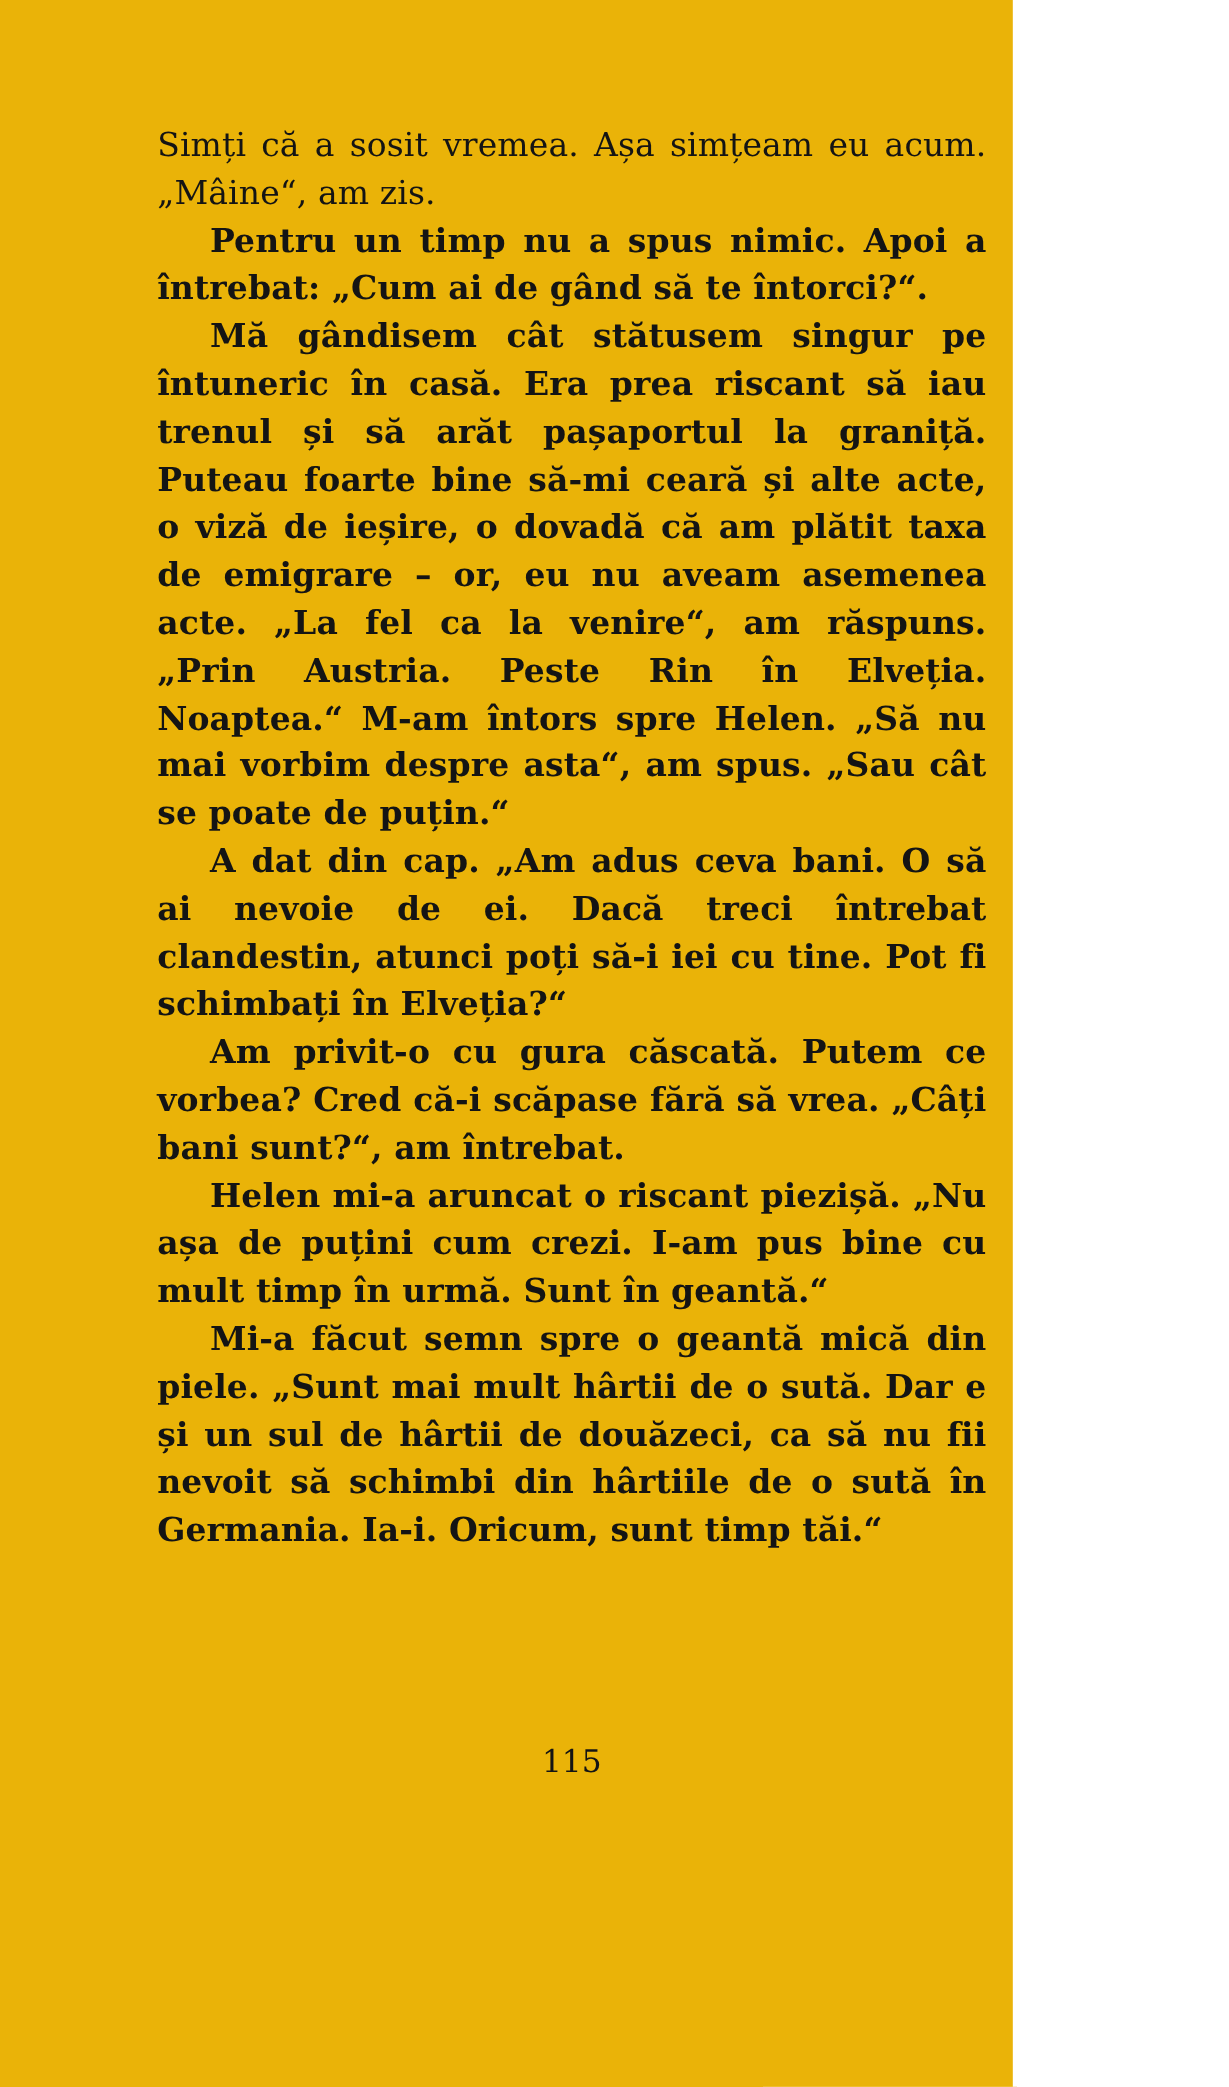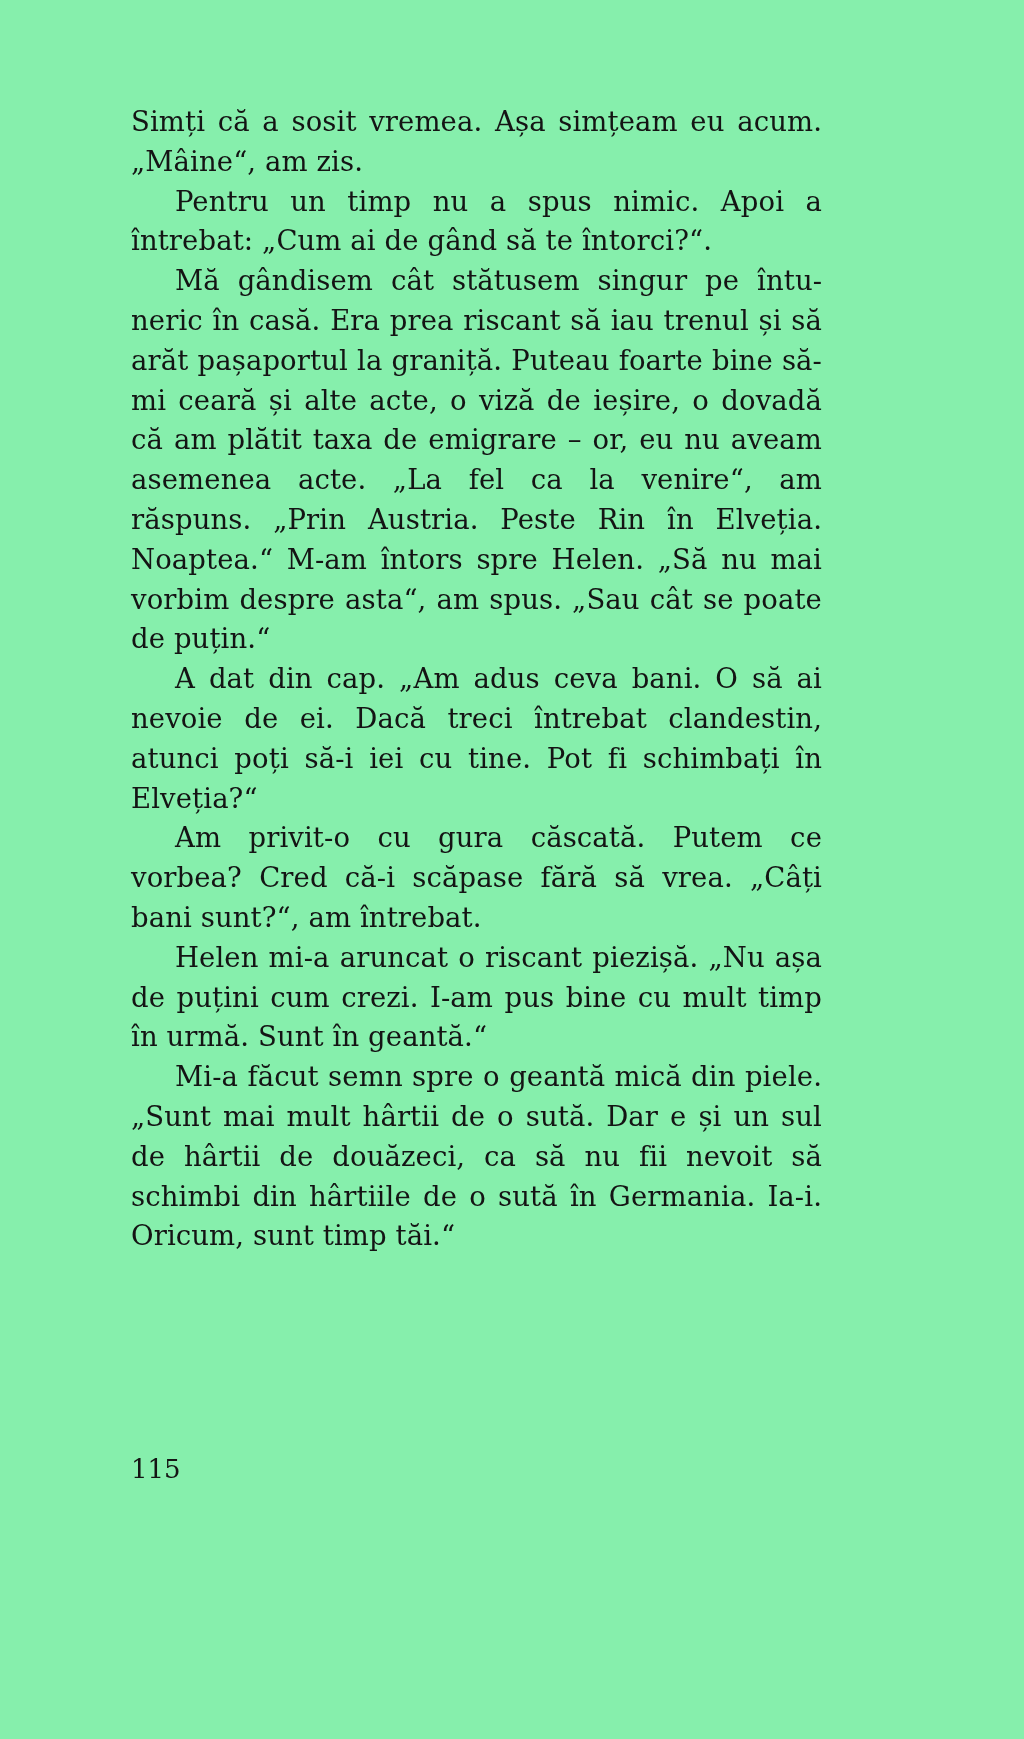--- a/index.html
+++ b/index.html
@@ -6,50 +6,51 @@
   html, body { margin: 0; padding: 0; }
   body {
     width: 1024px;
     height: 1739px;
     background: #ffffff;
     font-family: "DejaVu Serif", "Liberation Serif", serif;
     color: #141414;
   }
   .page {
     position: relative;
-    width: 1024px;
+    width: 844px;
     height: 1739px;
-    background: #86efac;
+    background: #eab308;
     overflow: hidden;
   }
   .text-block {
     position: absolute;
     left: 131px;
     top: 102px;
     width: 691px;
   }
   .text-block p {
     margin: 0;
     padding: 0;
     font-size: 27.5px;
     line-height: 39.8px;
     text-align: justify;
     letter-spacing: 0.1px;
     hyphens: manual;
     -webkit-hyphens: manual;
   }
   .text-block p.indent {
     text-indent: 44px;
+    font-weight: bold;
   }
   .page-number {
     position: absolute;
     left: 131px;
     top: 1452px;
     width: 691px;
-    text-align: left;
+    text-align: center;
     font-size: 26px;
     line-height: 34px;
     color: #141414;
   }
 </style>
 </head>
 <body>
 
 <div class="page">
   <div class="text-block">

